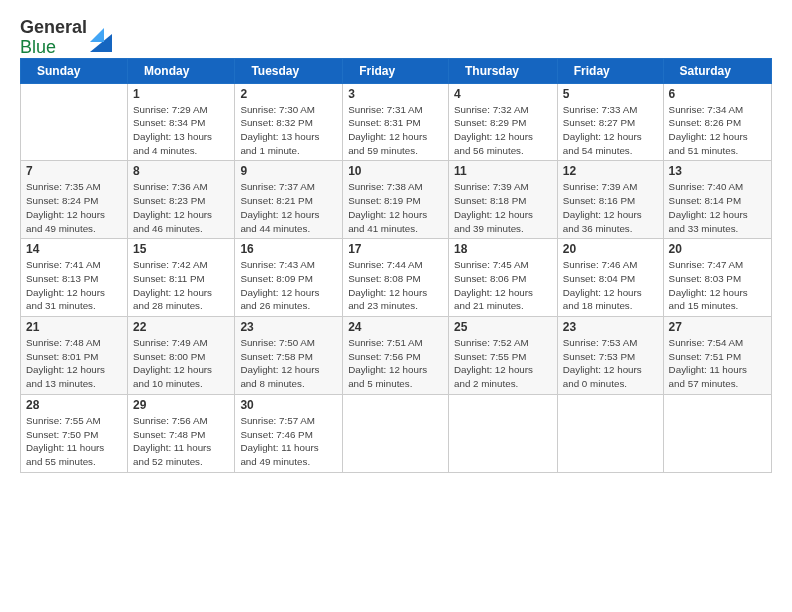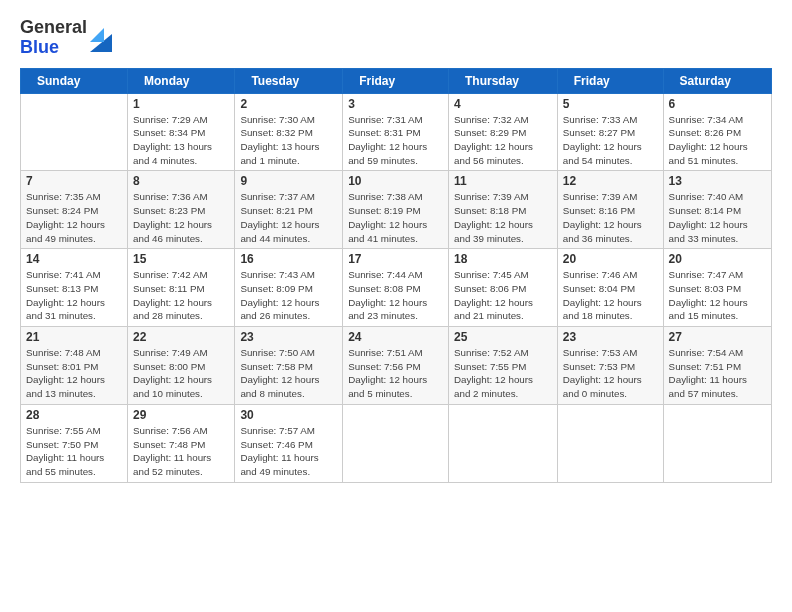--- a/index.html
+++ b/index.html
@@ -13,40 +13,39 @@
     .page {
       width: 792px;
       height: 612px;
       padding: 18px 20px 14px 20px;
       background: #fff;
     }
     .header {
       display: flex;
       justify-content: space-between;
       align-items: flex-start;
-      margin-bottom: 10px;
     }
     .logo {
       display: flex;
       align-items: center;
     }
     .logo-text {
       display: flex;
       flex-direction: column;
       line-height: 1.1;
     }
     .logo-general {
       font-size: 18px;
       font-weight: bold;
       color: #333;
     }
     .logo-blue {
       font-size: 18px;
-      font-weight: bold;
-      color: #1d4ed8;
+      font-weight: normal;
+      color: #15803d;
     }
     .logo-icon {
       width: 22px;
       height: 28px;
       margin-left: 3px;
       position: relative;
     }
     .title-block {
       text-align: right;
     }

